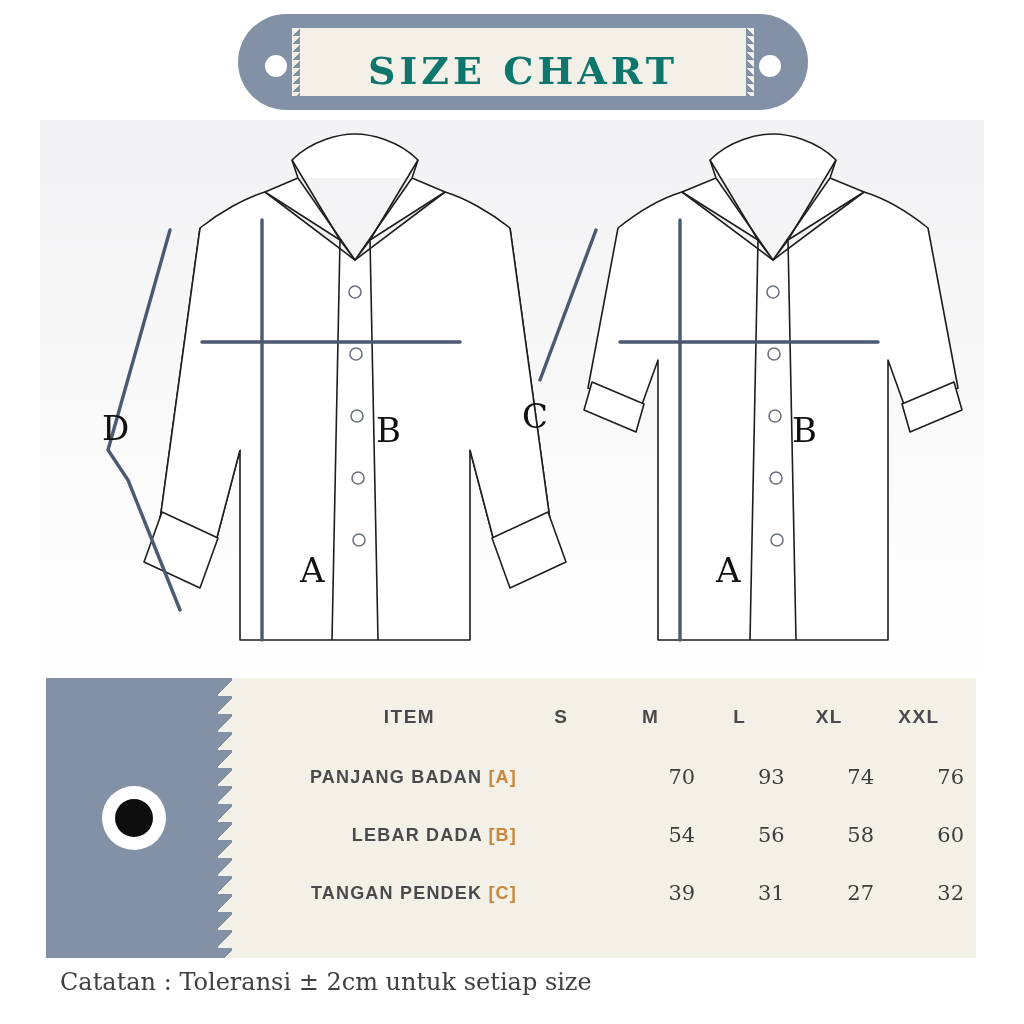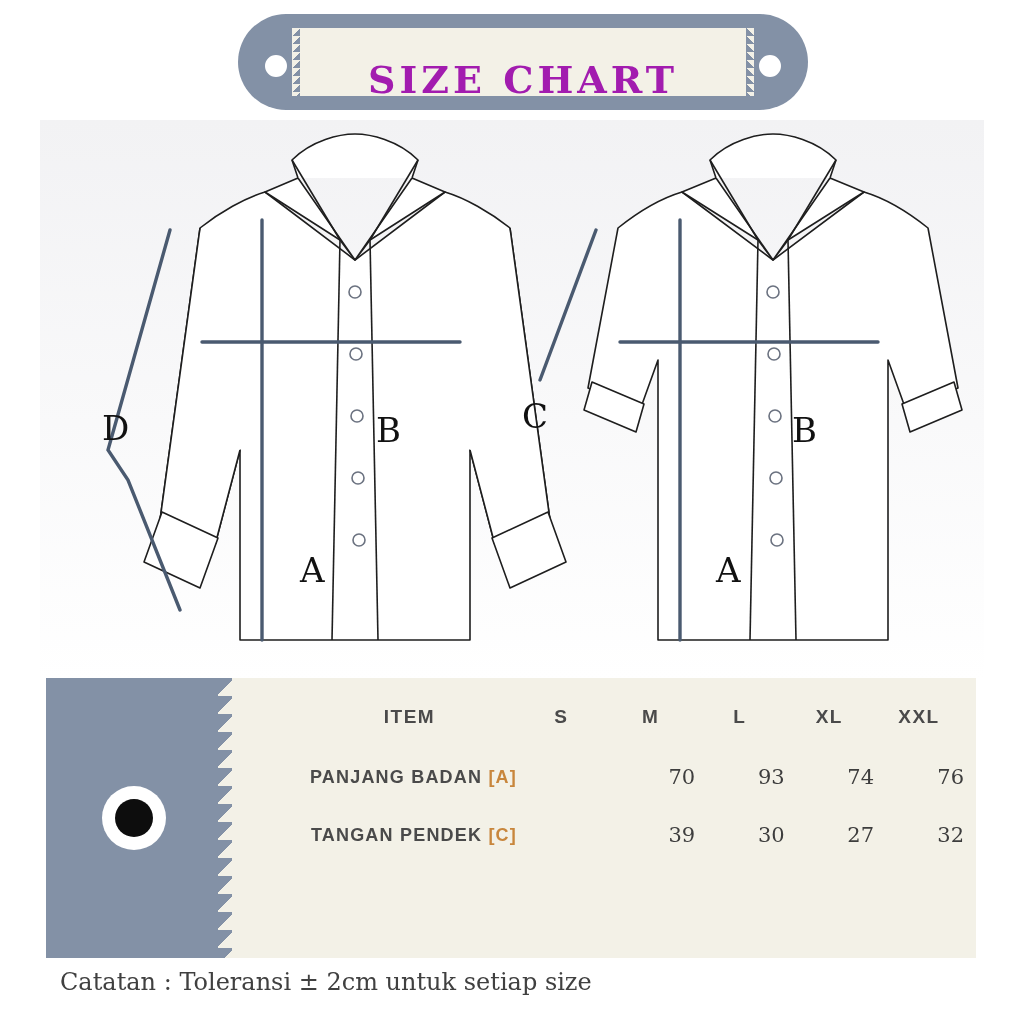--- a/index.html
+++ b/index.html
@@ -27,24 +27,24 @@
     position:absolute;left:62px;top:14px;width:446px;height:68px;
     background:#f3f1e7;
   }
   
   .zig{position:absolute;width:8px;height:68px;top:0;}
   .zig.l{left:-8px;background:
      linear-gradient(135deg,#f3f1e7 50%,transparent 50%) 0 0/8px 8px repeat-y;}
   .zig.r{right:-8px;background:
      linear-gradient(225deg,#f3f1e7 50%,transparent 50%) 0 0/8px 8px repeat-y;}
   .banner-title{
-    position:absolute;left:0;top:17px;width:446px;height:68px;
+    position:absolute;left:0;top:8px;width:446px;height:68px;
     display:flex;align-items:center;justify-content:center;
     font-family:"DejaVu Serif", serif;
-    font-weight:700;font-size:38px;letter-spacing:4px;color:#a21caf;
+    font-weight:700;font-size:38px;letter-spacing:4px;color:#0f766e;
   }
 
   
   .art{position:absolute;left:40px;top:120px;width:944px;height:560px;}
   .art svg{display:block;}
 
   .lbl{
     position:absolute;font-family:"DejaVu Serif", serif;
     font-size:34px;color:#111;font-weight:400;
   }
@@ -234,26 +234,37 @@
             <span class="code">[A]</span>
           </td>
           <td></td>
           <td>70</td>
           <td>93</td>
           <td>74</td>
           <td>76</td>
         </tr>
         <tr>
           <td class="item">
+            <span>LEBAR DADA</span>
+            <span class="code">[B]</span>
+          </td>
+          <td></td>
+          <td>54</td>
+          <td>56</td>
+          <td>58</td>
+          <td>60</td>
+        </tr>
+        <tr>
+          <td class="item">
             <span>TANGAN PENDEK</span>
             <span class="code">[C]</span>
           </td>
           <td></td>
           <td>39</td>
-          <td>30</td>
+          <td>31</td>
           <td>27</td>
           <td>32</td>
         </tr>
       </tbody>
     </table>
   </div>
 
   <div class="note">Catatan : Toleransi  ± 2cm untuk setiap size</div>
 </div>
 

